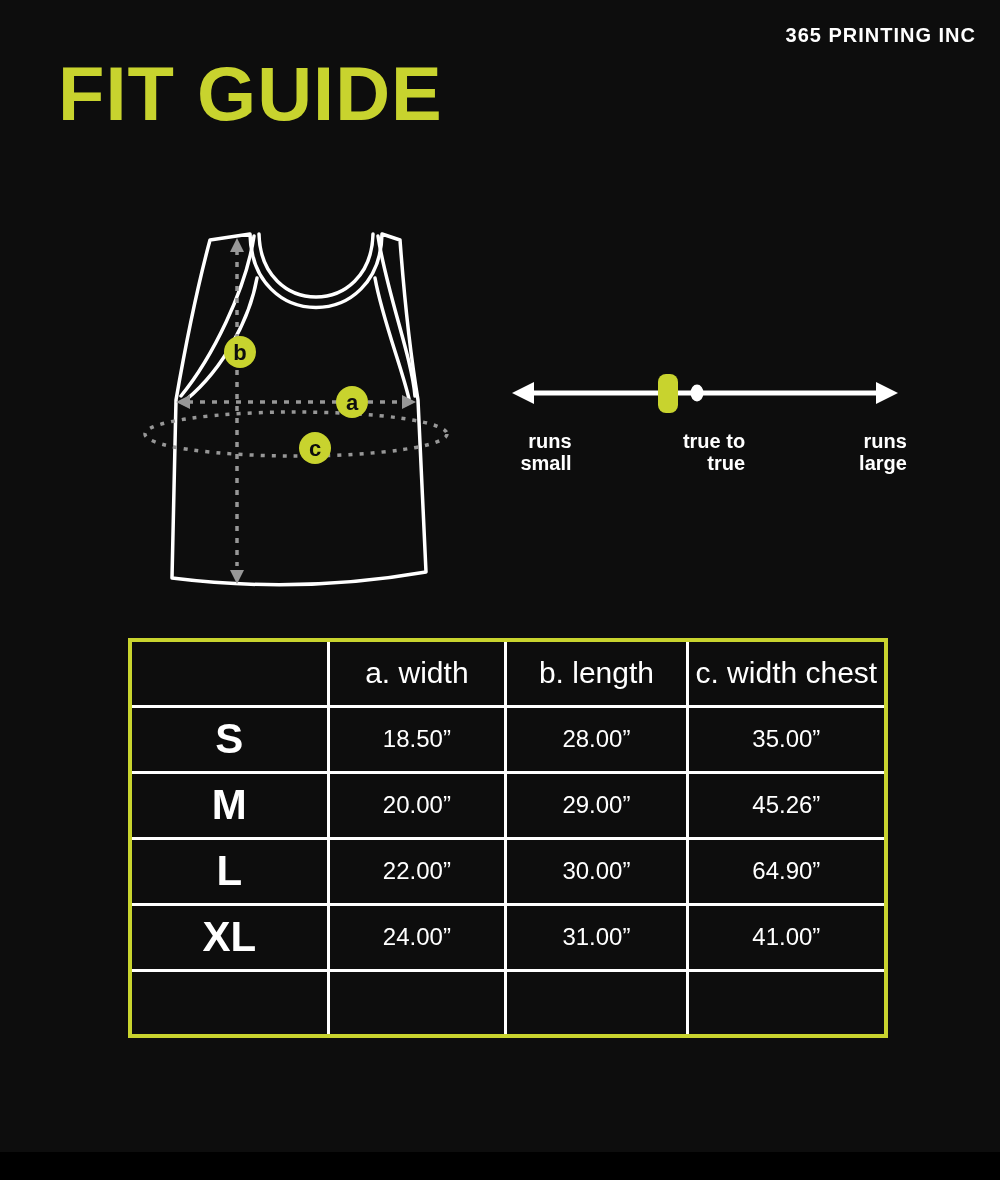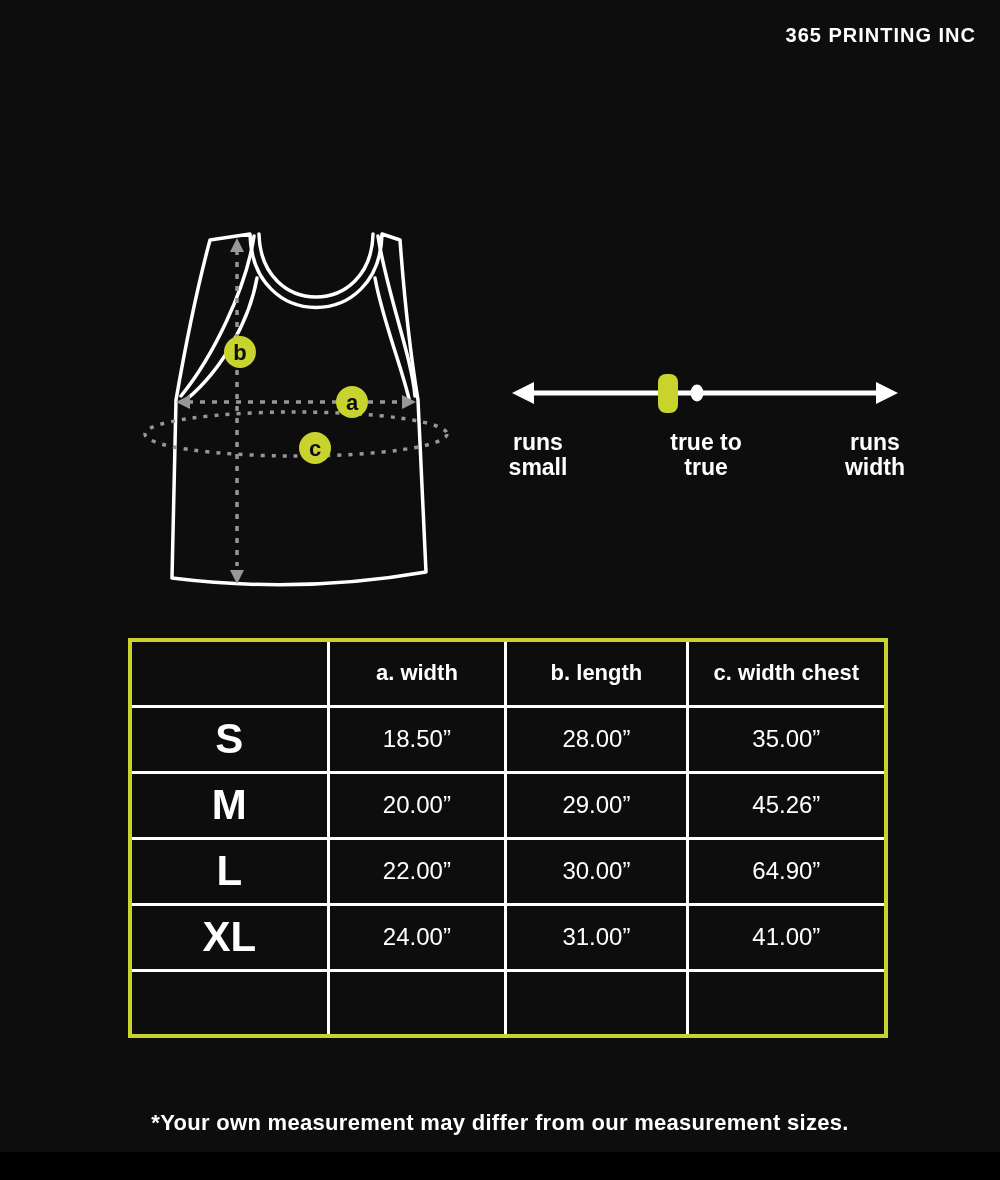--- a/index.html
+++ b/index.html
@@ -30,57 +30,58 @@
   .page-subtitle{
     position:absolute;left:164px;top:141px;
     font-size:28px;font-weight:700;letter-spacing:1px;
     color:var(--text);
   }
   .shirt-svg{position:absolute;left:132px;top:218px;}
   .scale-svg{position:absolute;left:500px;top:368px;}
   .scale-labels{position:absolute;left:500px;top:430px;width:410px;height:46px;}
   .scale-label{
     position:absolute;transform:translateX(-50%);
-    text-align:center;font-size:23px;font-weight:700;line-height:1.1;
-    color:var(--text);white-space:nowrap;
+    text-align:right;font-size:20px;font-weight:700;line-height:1.1;
+    color:var(--text);white-space:nowrap;margin-left:8px;
   }
   .scale-label.pos-0{left:38px;}
   .scale-label.pos-1{left:206px;}
   .scale-label.pos-2{left:375px;}
 
   .size-table{
     position:absolute;left:128px;top:638px;
     width:760px;
     border-collapse:collapse;
     border:4px solid var(--accent);
     text-align:center;
   }
   .size-table th,.size-table td{
     border:3px solid #ffffff;
     padding:0;
   }
   .size-table thead tr{height:66px;}
   .size-table tbody tr{height:66px;}
-  .size-table th{font-size:22px;font-weight:700;color:var(--text);}
+  .size-table th{font-size:30px;font-weight:400;color:var(--text);}
   td.size-cell{font-size:42px;font-weight:800;color:var(--text);}
   td.value-cell{font-size:24px;font-weight:400;color:var(--text);}
 
   .footnote{
     position:absolute;left:0;top:1110px;width:100%;
     text-align:center;font-size:22px;font-weight:700;letter-spacing:0.3px;
     color:var(--text);
   }
 </style>
 </head>
 <body>
 
 <div class="canvas">
 
   <div class="brand">365 PRINTING INC</div>
 
+  <div class="page-title">FIT GUIDE</div>
 
   <svg class="shirt-svg" width="345" height="390" viewBox="0 0 345 390">
 
     <g stroke="#ffffff" stroke-width="3.5" fill="none" stroke-linejoin="round" stroke-linecap="round">
       <path d="M 78,22 C 64,74 52,136 44,182 L 40,360 Q 168,376 294,354 L 286,182 C 278,134 272,76 268,22 L 250,16 C 248,114 120,114 118,16 Z"></path>
       <path d="M 127,16 C 129,100 239,100 241,16"></path>
       <path d="M 122,18 C 114,72 80,140 49,178"></path>
       <path d="M 125,60 C 118,100 92,150 55,181"></path>
       <path d="M 246,18 C 254,72 280,140 283,178"></path>
       <path d="M 243,60 C 250,100 270,150 277,181"></path>
@@ -119,21 +120,21 @@
     <div class="scale-label pos-0">
       <div>runs</div>
       <div>small</div>
     </div>
     <div class="scale-label pos-1">
       <div>true to</div>
       <div>true</div>
     </div>
     <div class="scale-label pos-2">
       <div>runs</div>
-      <div>width</div>
+      <div>large</div>
     </div>
   </div>
 
   <table class="size-table">
     <colgroup>
       <col style="width:26.2%">
         <col style="width:23.5%">
         <col style="width:24%">
         <col style="width:26.3%">
     </colgroup>
@@ -172,15 +173,14 @@
       </tr>
       <tr>
         <td class="size-cell"></td>
         <td class="value-cell"></td>
         <td class="value-cell"></td>
         <td class="value-cell"></td>
       </tr>
     </tbody>
   </table>
 
-  <div class="footnote">*Your own measurement may differ from our measurement sizes.</div>
 
 </div>
 
 </body></html>

